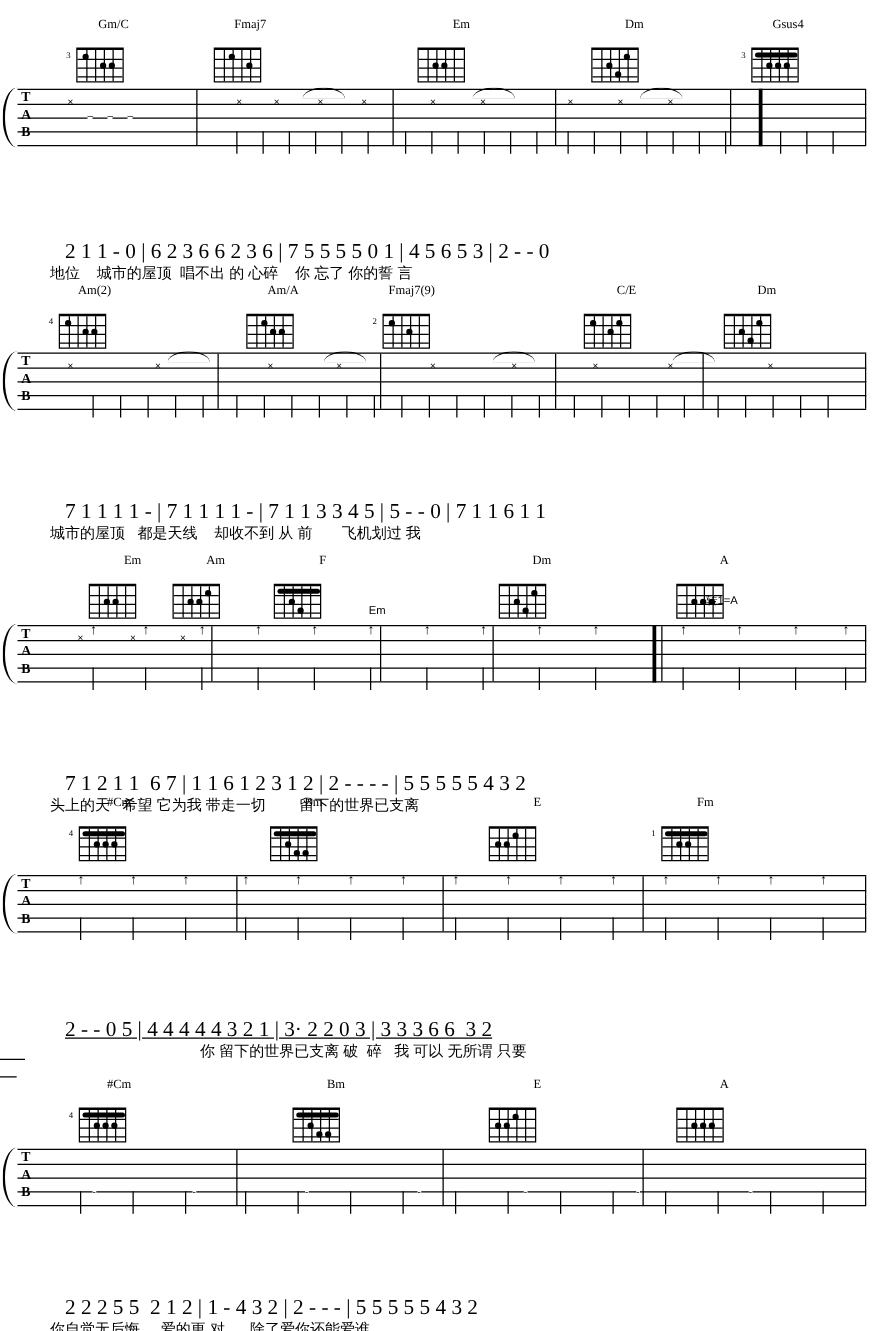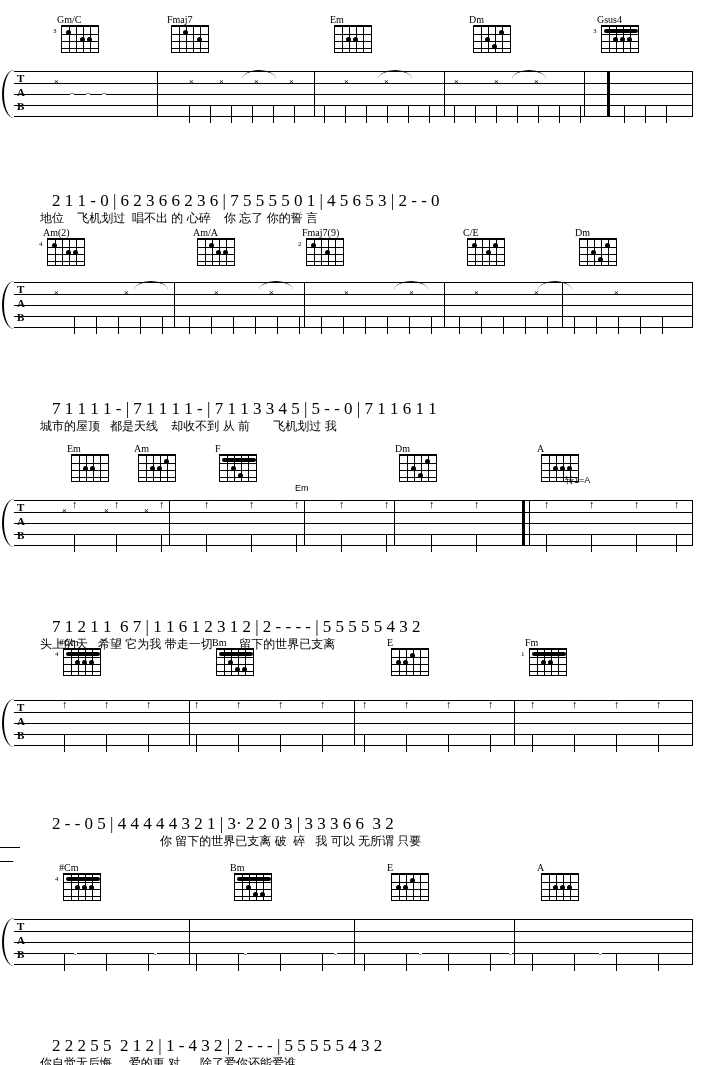--- a/index.html
+++ b/index.html
@@ -26,23 +26,23 @@
   }
   
   .chord {
     position: absolute;
     width: 46px;
   }
   .chord .cname {
     font-family: "Liberation Serif", serif;
     font-size: 10px;
     line-height: 11px;
-    text-align: left;
+    text-align: right;
     white-space: nowrap;
-    margin-bottom: 0;
+    margin-bottom: 13px;
   }
   .grid {
     position: relative;
     width: 38px;
     height: 28px;
     margin: 0 auto;
     border: 1px solid #000;
     border-top: 2px solid #000;
     box-sizing: border-box;
   }
@@ -337,21 +337,21 @@
 
       <div class="slur" style="left:228px; top:-2px; width:34px;"></div>
       <div class="slur" style="left:364px; top:-2px; width:34px;"></div>
       <div class="slur" style="left:498px; top:-2px; width:34px;"></div>
     </div>
 
     <div class="numline" style="top:158px;">
       <span class="nn" style="left:52px;">2 1 1 - 0 | 6 2 3 6 6 2 3 6 | 7 5 5 5 5 0 1 | 4 5 6 5 3 | 2 - - 0</span>
     </div>
     <div class="lyricline" style="top:184px;">
-      <span class="ly" style="left:40px;">地位    飞机划过  唱不出 的 心碎    你 忘了 你的誓 言</span>
+      <span class="ly" style="left:40px;">地位    城市的屋顶  唱不出 的 心碎    你 忘了 你的誓 言</span>
     </div>
   </div>
 
   <div class="system" style="top:227px;">
     <div class="chord" style="left:43px; top:0;">
       <div class="cname">Am(2)</div>
       <div class="grid">
         <div class="fretno">4</div>
         <div class="vl" style="left:7px;"></div>
           <div class="vl" style="left:14px;"></div>
@@ -732,21 +732,21 @@
       <div class="stem" style="left:392px; top:33px; height:18px;"></div>
       <div class="stem" style="left:434px; top:33px; height:18px;"></div>
       <div class="stem" style="left:476px; top:33px; height:18px;"></div>
       <div class="stem" style="left:518px; top:33px; height:18px;"></div>
       <div class="stem" style="left:560px; top:33px; height:18px;"></div>
       <div class="stem" style="left:602px; top:33px; height:18px;"></div>
       <div class="stem" style="left:644px; top:33px; height:18px;"></div>
     </div>
 
     <div class="numline" style="top:158px;">
-      <span class="nn" style="left:52px;">2 - - 0 5 | 4 4 4 4 4 3 2 1 | 3· 2 2 0 3 | 3 3 3 6 6  3 2</span>
+      <span class="nn" style="left:52px;text-decoration:underline;">2 - - 0 5 | 4 4 4 4 4 3 2 1 | 3· 2 2 0 3 | 3 3 3 6 6  3 2</span>
     </div>
     <div class="lyricline" style="top:184px;text-decoration:underline;">
       <span class="ly" style="left:160px;">你 留下的世界已支离 破  碎   我 可以 无所谓 只要</span>
     </div>
   </div>
 
   <div class="system" style="top:862px;">
     <div class="chord" style="left:59px; top:0;">
       <div class="cname">#Cm</div>
       <div class="grid">

